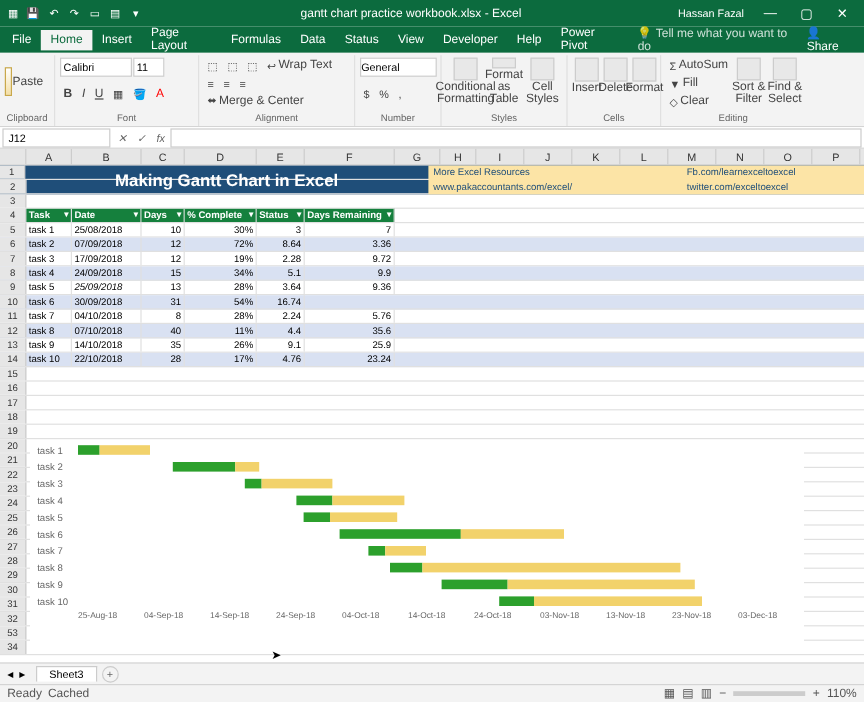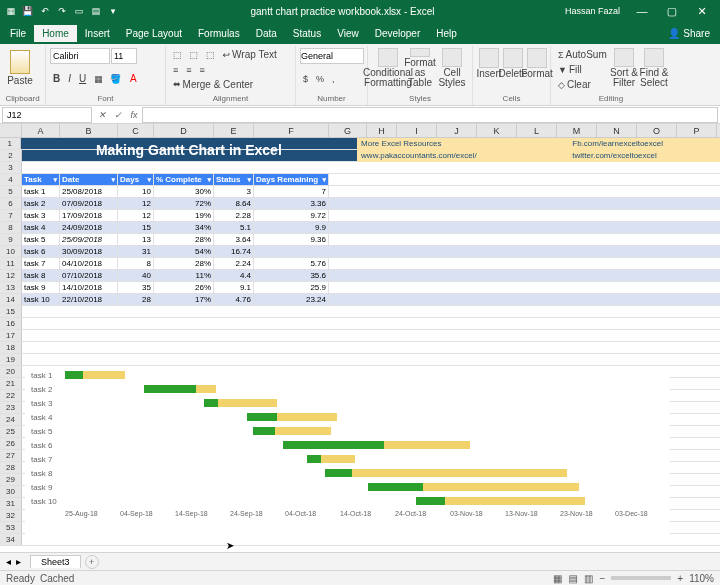--- a/index.html
+++ b/index.html
@@ -12,21 +12,21 @@
 .titlebar .winbtns span{width:28px;text-align:center;font-size:11px}
 .menubar{height:22px;background:#0c6b3e;display:flex;align-items:center;padding:0 2px;gap:0}
 .menubar .mitem{padding:3px 8px;color:#fff;font-size:10px;cursor:pointer}
 .menubar .mitem.active{background:#f3f3f3;color:#0c6b3e}
 .menubar .share{margin-left:auto;color:#fff;padding:3px 8px;font-size:10px}
 .ribbon{height:62px;background:#f3f3f3;border-bottom:1px solid #d4d4d4;display:flex;padding:2px 0 0 0}
 .rgroup{border-right:1px solid #e0e0e0;padding:2px 4px;display:flex;flex-direction:column;justify-content:space-between;position:relative}
 .rgroup .glabel{font-size:8px;color:#666;text-align:center;margin-top:1px}
 .rbtns{display:flex;gap:2px;flex-wrap:wrap}
 .rbtn{padding:1px 3px;display:inline-flex;align-items:center;gap:2px;font-size:9px;color:#444;cursor:pointer}
-.paste{width:32px;height:40px;display:flex;flex-direction:column;align-items:center;justify-content:center;font-size:8px;color:#444}
+.paste{width:32px;height:40px;display:flex;flex-direction:row;align-items:center;justify-content:center;font-size:8px;color:#444}
 .paste .ico{width:20px;height:24px;background:linear-gradient(#fff,#f4dfa6);border:1px solid #c9a84b;margin-bottom:1px}
 .fontbox{display:flex;gap:1px;align-items:center}
 .fontbox select,.fontbox input{height:16px;font-size:9px;border:1px solid #ccc;background:#fff;padding:0 2px}
 .fontname{width:60px}
 .fontsize{width:26px}
 .bigbtn{width:32px;height:40px;display:flex;flex-direction:column;align-items:center;font-size:8px;color:#444;text-align:center;line-height:1}
 .bigbtn .ico{width:20px;height:20px;background:#e8e8e8;border:1px solid #ccc;margin-bottom:1px}
 .formulabar{height:18px;background:#fff;border-bottom:1px solid #d4d4d4;display:flex;align-items:center}
 .namebox{width:90px;height:16px;border:1px solid #ccc;margin:0 2px;padding:0 4px;font-size:9px;display:flex;align-items:center}
 .fxbtn{width:16px;color:#666;text-align:center;font-style:italic;font-size:9px}
@@ -35,21 +35,21 @@
 .colheads{display:flex;height:14px;background:#e6e6e6;border-bottom:1px solid #ccc}
 .corner{width:22px;background:#e6e6e6;border-right:1px solid #ccc}
 .colh{border-right:1px solid #ccc;text-align:center;font-size:9px;color:#333;line-height:14px}
 .rows{position:relative}
 .row{display:flex;height:12px;border-bottom:1px solid #e0e0e0}
 .rowh{width:22px;background:#e6e6e6;border-right:1px solid #ccc;text-align:center;font-size:8px;color:#333;line-height:12px}
 .cell{border-right:1px solid #e0e0e0;font-size:8px;padding:0 2px;line-height:12px;overflow:hidden;white-space:nowrap}
 .banner{background:#1f4e79;color:#fff;height:24px}
 .banner .cell{border-right:none}
 .bannerside{background:#fce4a6;color:#1f4e79}
-.th{background:#3b82f6;color:#fff;font-weight:bold}
+.th{background:#15803d;color:#fff;font-weight:bold}
 .th .filter{float:right;font-size:7px}
 .zebra{background:#d9e1f2}
 .num{text-align:right}
 .chartarea{position:absolute;left:25px;top:244px;width:645px;height:173px;background:#fff}
 .ganttrow{height:14px;display:flex;align-items:center}
 .glabel2{width:40px;font-size:8px;color:#666;text-align:left;padding-left:6px}
 .gbar{position:relative;height:8px;flex:1}
 .seg{position:absolute;height:8px;top:0}
 .seg.done{background:#2ca02c}
 .seg.rem{background:#f2d26b}
@@ -89,20 +89,22 @@
   <span class="mitem">File</span>
   <span class="mitem active">Home</span>
   <span class="mitem">Insert</span>
   <span class="mitem">Page Layout</span>
   <span class="mitem">Formulas</span>
   <span class="mitem">Data</span>
   <span class="mitem">Status</span>
   <span class="mitem">View</span>
   <span class="mitem">Developer</span>
   <span class="mitem">Help</span>
+  <span class="mitem">Power Pivot</span>
+  <span class="mitem" style="opacity:.8">💡 <span>Tell me what you want to do</span></span>
   <span class="share">👤 <span>Share</span></span>
 </div>
 
 <div class="ribbon">
   <div class="rgroup" style="width:46px">
     <div class="paste">
         <span class="ico"></span>
         <span>Paste</span>
       </div>
     <div class="glabel">Clipboard</div>

